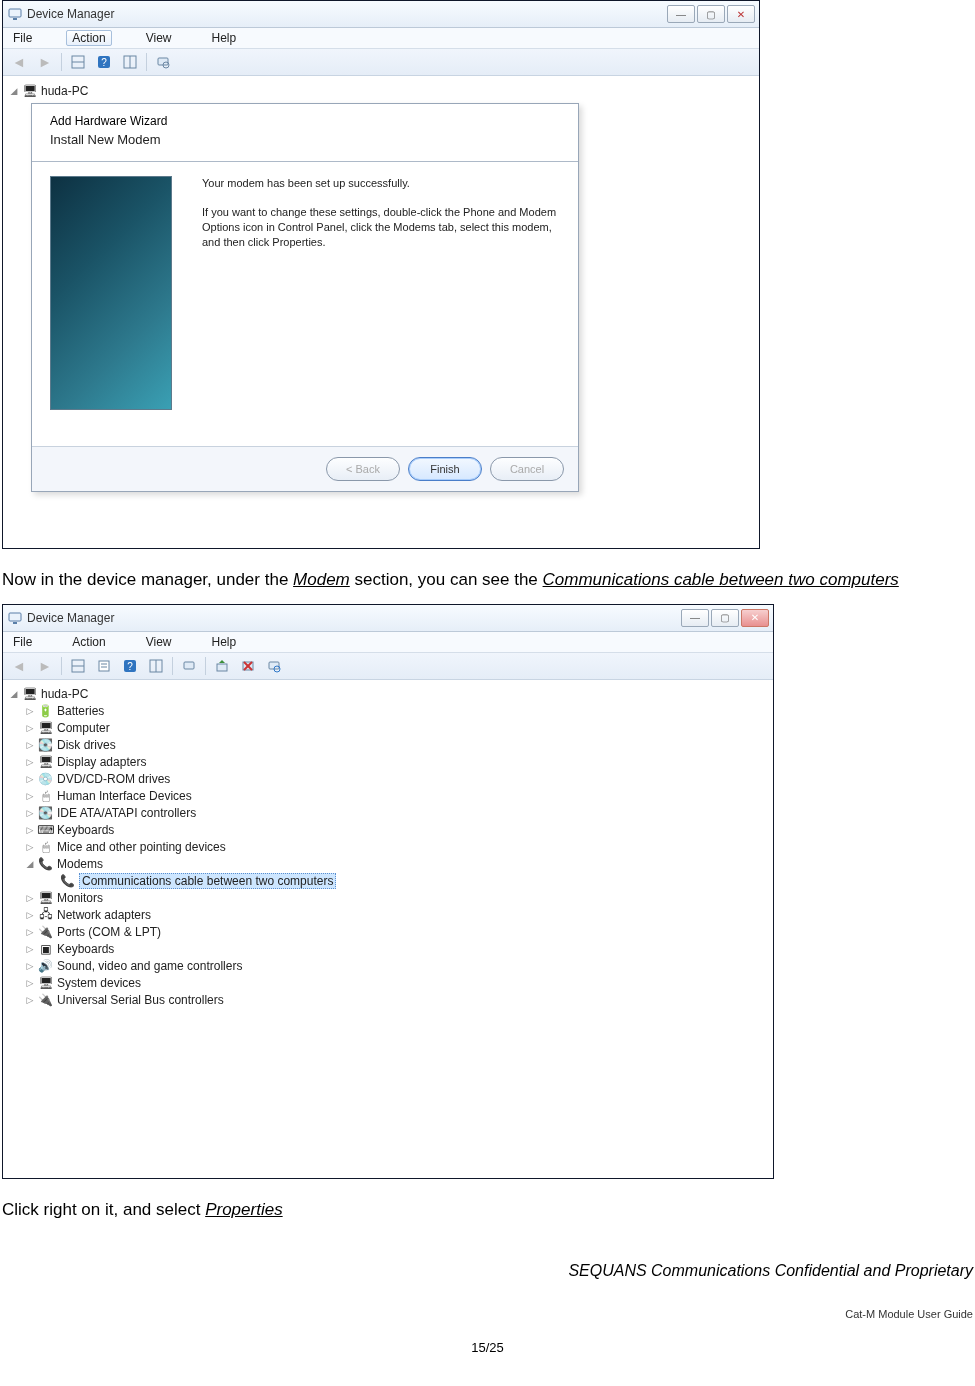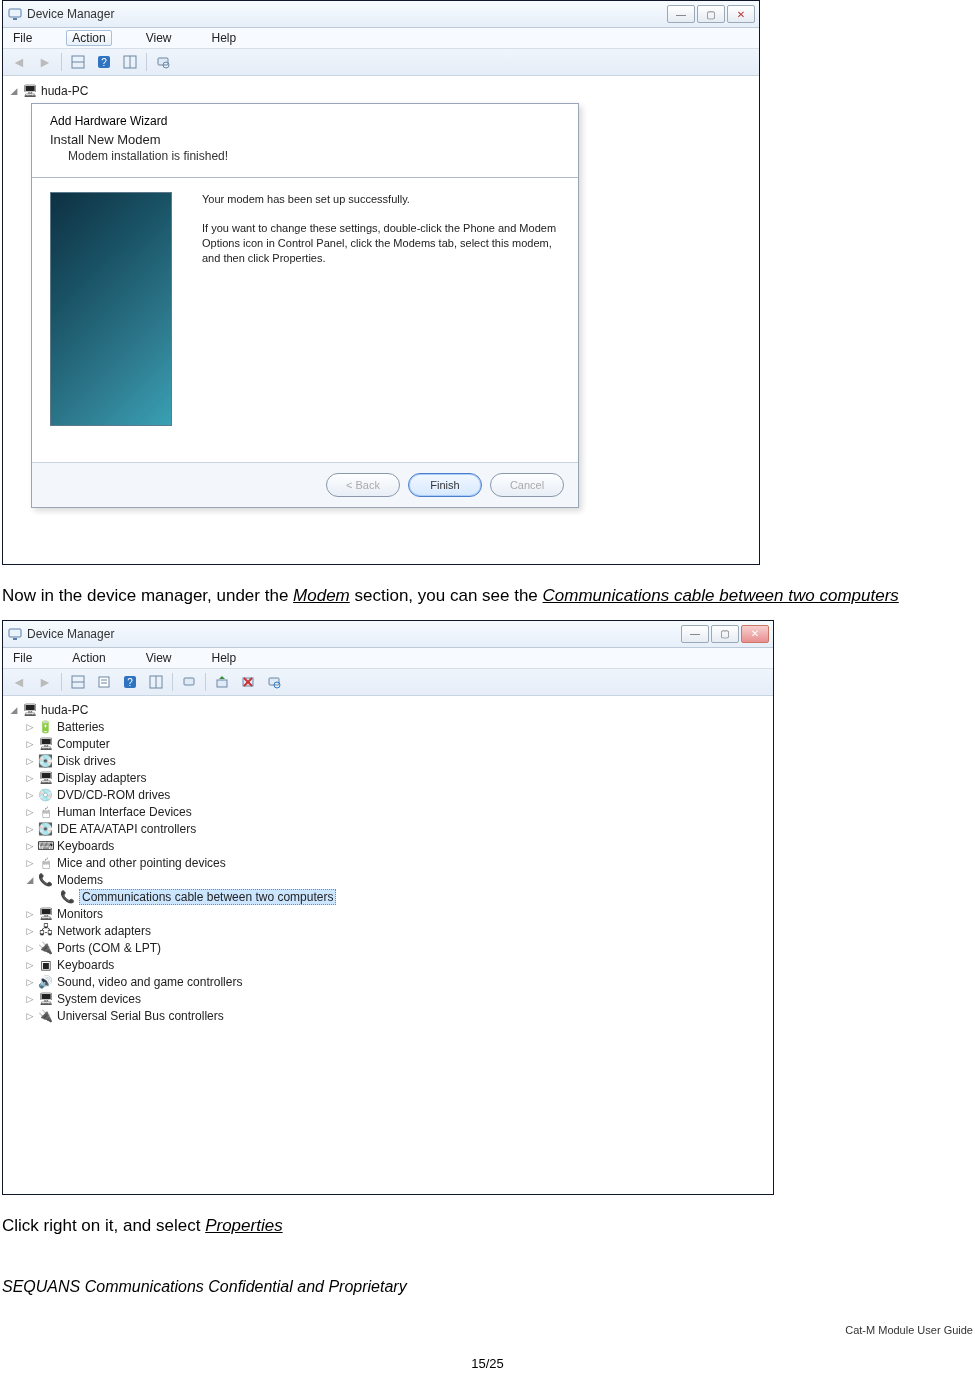--- a/index.html
+++ b/index.html
@@ -35,21 +35,21 @@
   .wiz-img{width:120px;height:232px;background:linear-gradient(135deg,#0d3142 0%,#1a5366 35%,#2e7a8e 70%,#3aa0b4 100%);border:1px solid #5d7a8c}
   .wiz-text{flex:1;font-size:11px;color:#222;line-height:1.35}
   .wiz-text p{margin:0 0 14px 16px}
   .wiz-btns{display:flex;justify-content:flex-end;gap:8px;padding:10px 14px;border-top:1px solid #c8d2de;background:#f3f6fb}
   .wbtn{min-width:72px;height:22px;font-size:11px;border:1px solid #8a98aa;border-radius:12px;background:linear-gradient(#fdfeff,#e8eef6);color:#333;display:flex;align-items:center;justify-content:center}
   .wbtn.primary{border-color:#4a7ec9;background:linear-gradient(#f2f8ff,#d6e8ff);box-shadow:0 0 0 1px #a9cdfb inset}
   .wbtn.dis{color:#aaa}
   .body-text{font-family:Arial,Helvetica,sans-serif;font-size:17px;line-height:1.35;margin:14px 0 12px 0}
   .body-text .uitalic{font-style:italic;text-decoration:underline}
   .footer{margin-top:40px}
-  .footer .conf{text-align:left;font-style:italic;font-family:Arial;font-size:16px;margin-bottom:28px}
+  .footer .conf{text-align:right;font-style:italic;font-family:Arial;font-size:16px;margin-bottom:28px}
   .footer .guide{text-align:right;font-size:11px;font-family:Arial;color:#333;margin-bottom:20px}
   .footer .pg{text-align:center;font-size:13px;font-family:Arial}
   svg{display:block}
 </style>
 </head>
 <body>
 
 <div class="page">
 
   <div class="win7" style="width:756px">
@@ -108,21 +108,20 @@
       <div class="tree-row">
         <span class="arrow">◢</span>
         <span class="ticon2">🖥</span>
         <span class="lbl">huda-PC</span>
       </div>
 
       <div class="wizard">
         <div class="wiz-top">
           <div class="wiz-title">Add Hardware Wizard</div>
           <div class="wiz-head">Install New Modem</div>
-          <div class="wiz-sub">Modem installation is finished!</div>
         </div>
         <div class="wiz-body">
           <div class="wiz-img"></div>
           <div class="wiz-text">
             <p>Your modem has been set up successfully.</p>
             <p>If you want to change these settings, double-click the Phone and Modem Options icon in Control Panel, click the Modems tab, select this modem, and then click Properties.</p>
           </div>
         </div>
         <div class="wiz-btns">
           <div class="wbtn dis">&lt; Back</div>

